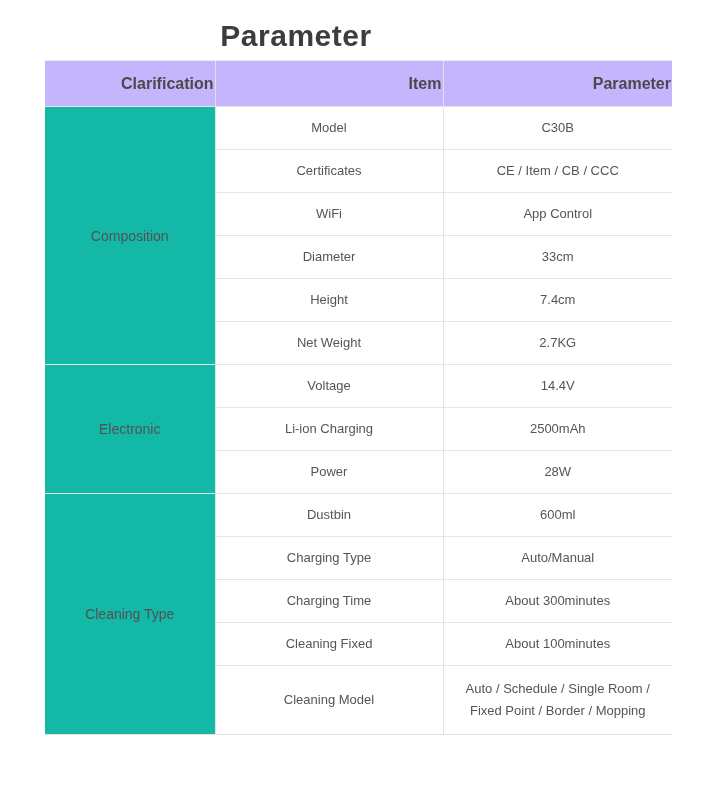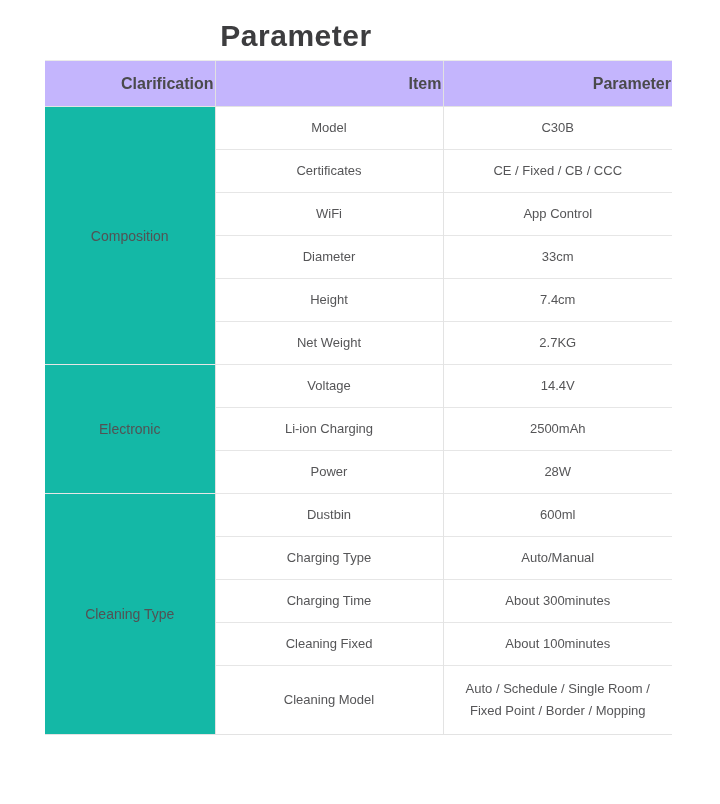--- a/index.html
+++ b/index.html
@@ -96,21 +96,21 @@
     </thead>
     <tbody>
 
       <tr>
         <td class="group" rowspan="6">Composition</td>
         <td class="item">Model</td>
         <td class="value">C30B</td>
       </tr>
       <tr>
         <td class="item">Certificates</td>
-        <td class="value">CE / Fixed / CB / CCC</td>
+        <td class="value">CE / Item / CB / CCC</td>
       </tr>
       <tr>
         <td class="item">WiFi</td>
         <td class="value">App Control</td>
       </tr>
       <tr>
         <td class="item">Diameter</td>
         <td class="value">33cm</td>
       </tr>
       <tr>

